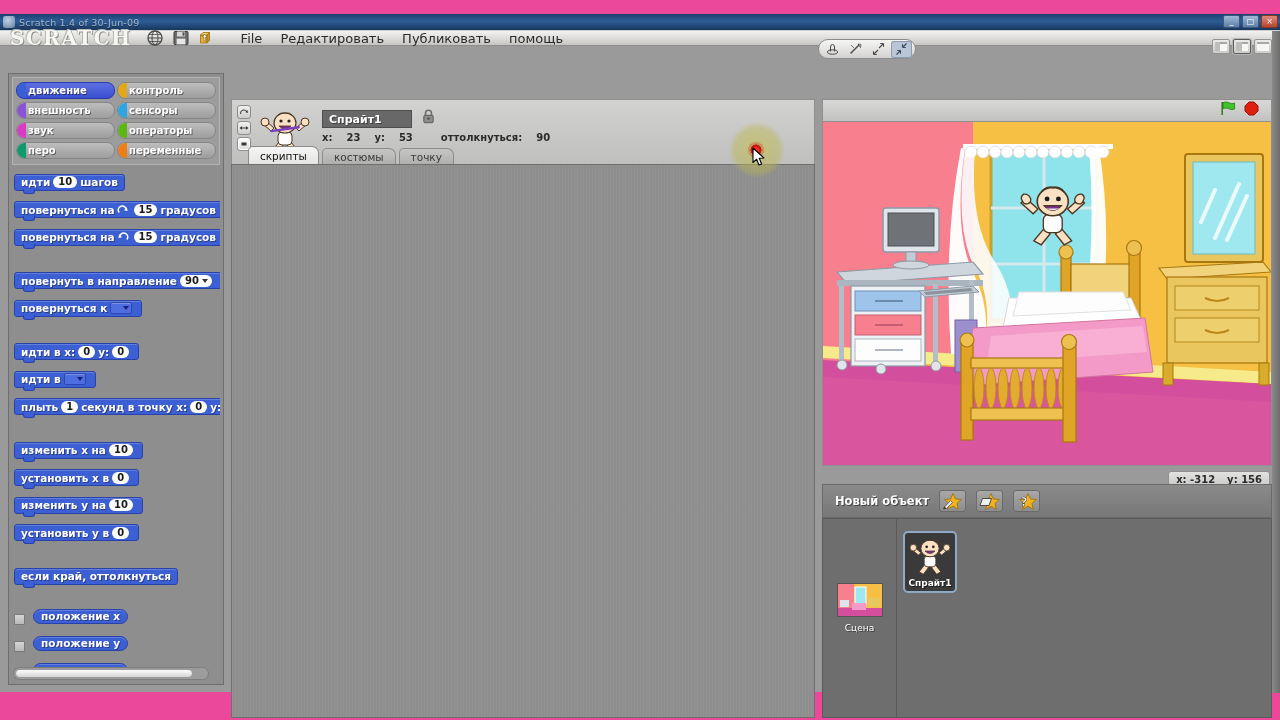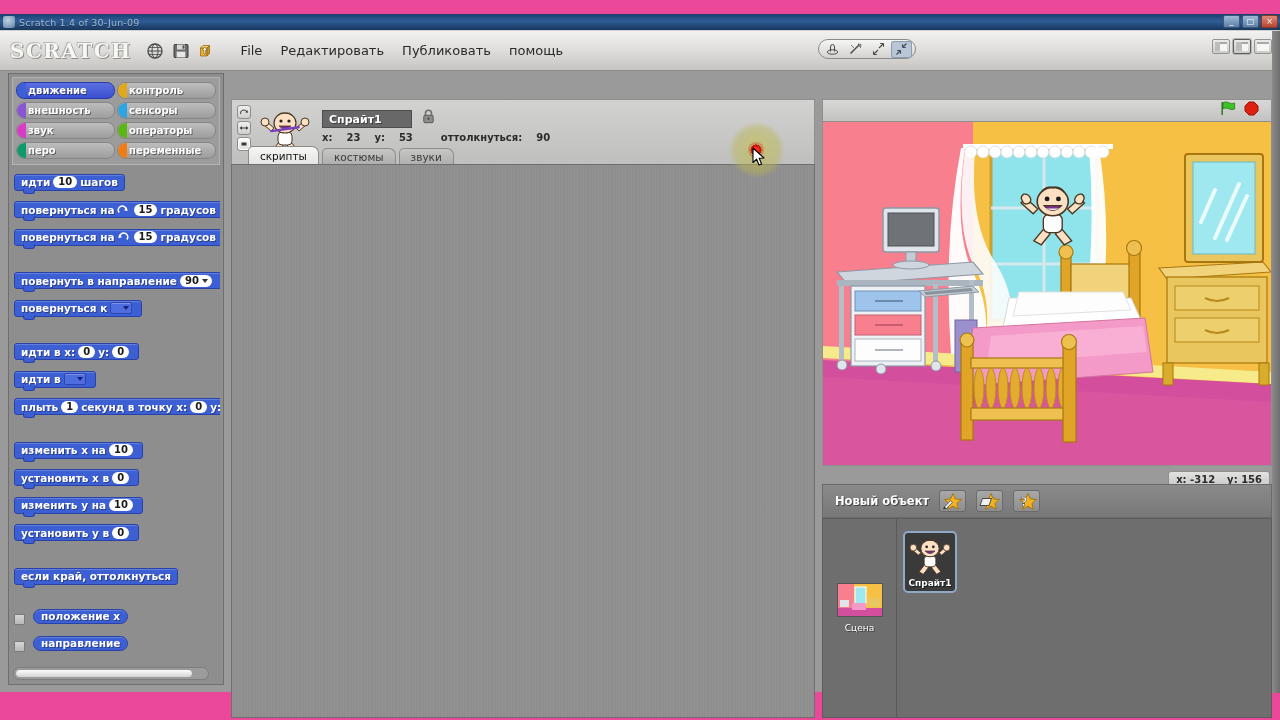--- a/index.html
+++ b/index.html
@@ -53,21 +53,21 @@
   .window {
     position: absolute; left: 0; top: 30px;
     width: 1280px; height: 662px;
     background: #9a9a9a;
     border-top: 1px solid #cfcfcf;
   }
 
   
   .menubar {
     position: absolute; left: 0; top: 0;
-    width: 1280px; height: 40px;
+    width: 1280px; height: 15px;
     background: linear-gradient(to bottom, #f2f2f0 0%, #dedddb 50%, #c6c5c2 100%);
     border-bottom: 1px solid #8c8c8c;
     display: flex; align-items: center;
   }
   .logo {
     margin-left: 10px;
     font-family: "DejaVu Serif", "Liberation Serif", serif;
     font-size: 20px; font-weight: bold;
     letter-spacing: 1.5px;
     color: #f7f7f4;
@@ -643,20 +643,26 @@
 
           <div class="cbrow">
             <span class="cbox"></span>
             <span class="blk reporter">
               <span>положение x</span>
             </span>
           </div>
           <div class="cbrow">
             <span class="cbox"></span>
             <span class="blk reporter">
+              <span>положение y</span>
+            </span>
+          </div>
+          <div class="cbrow">
+            <span class="cbox"></span>
+            <span class="blk reporter">
               <span>направление</span>
             </span>
           </div>
 
         </div>
       </div>
 
       <div class="hscroll">
         <div class="thumb"></div>
       </div>
@@ -732,21 +738,21 @@
         </div>
 
         <div class="tabs">
           <div class="tab active">
               <span>скрипты</span>
             </div>
           <div class="tab">
               <span>костюмы</span>
             </div>
           <div class="tab">
-              <span>звуки</span>
+              <span>точку</span>
             </div>
         </div>
       </div>
 
       <div class="scriptpane"></div>
     </div>
 
     <div class="clickglow"></div>
     <div class="clickdot"></div>
     <div class="cursor">

